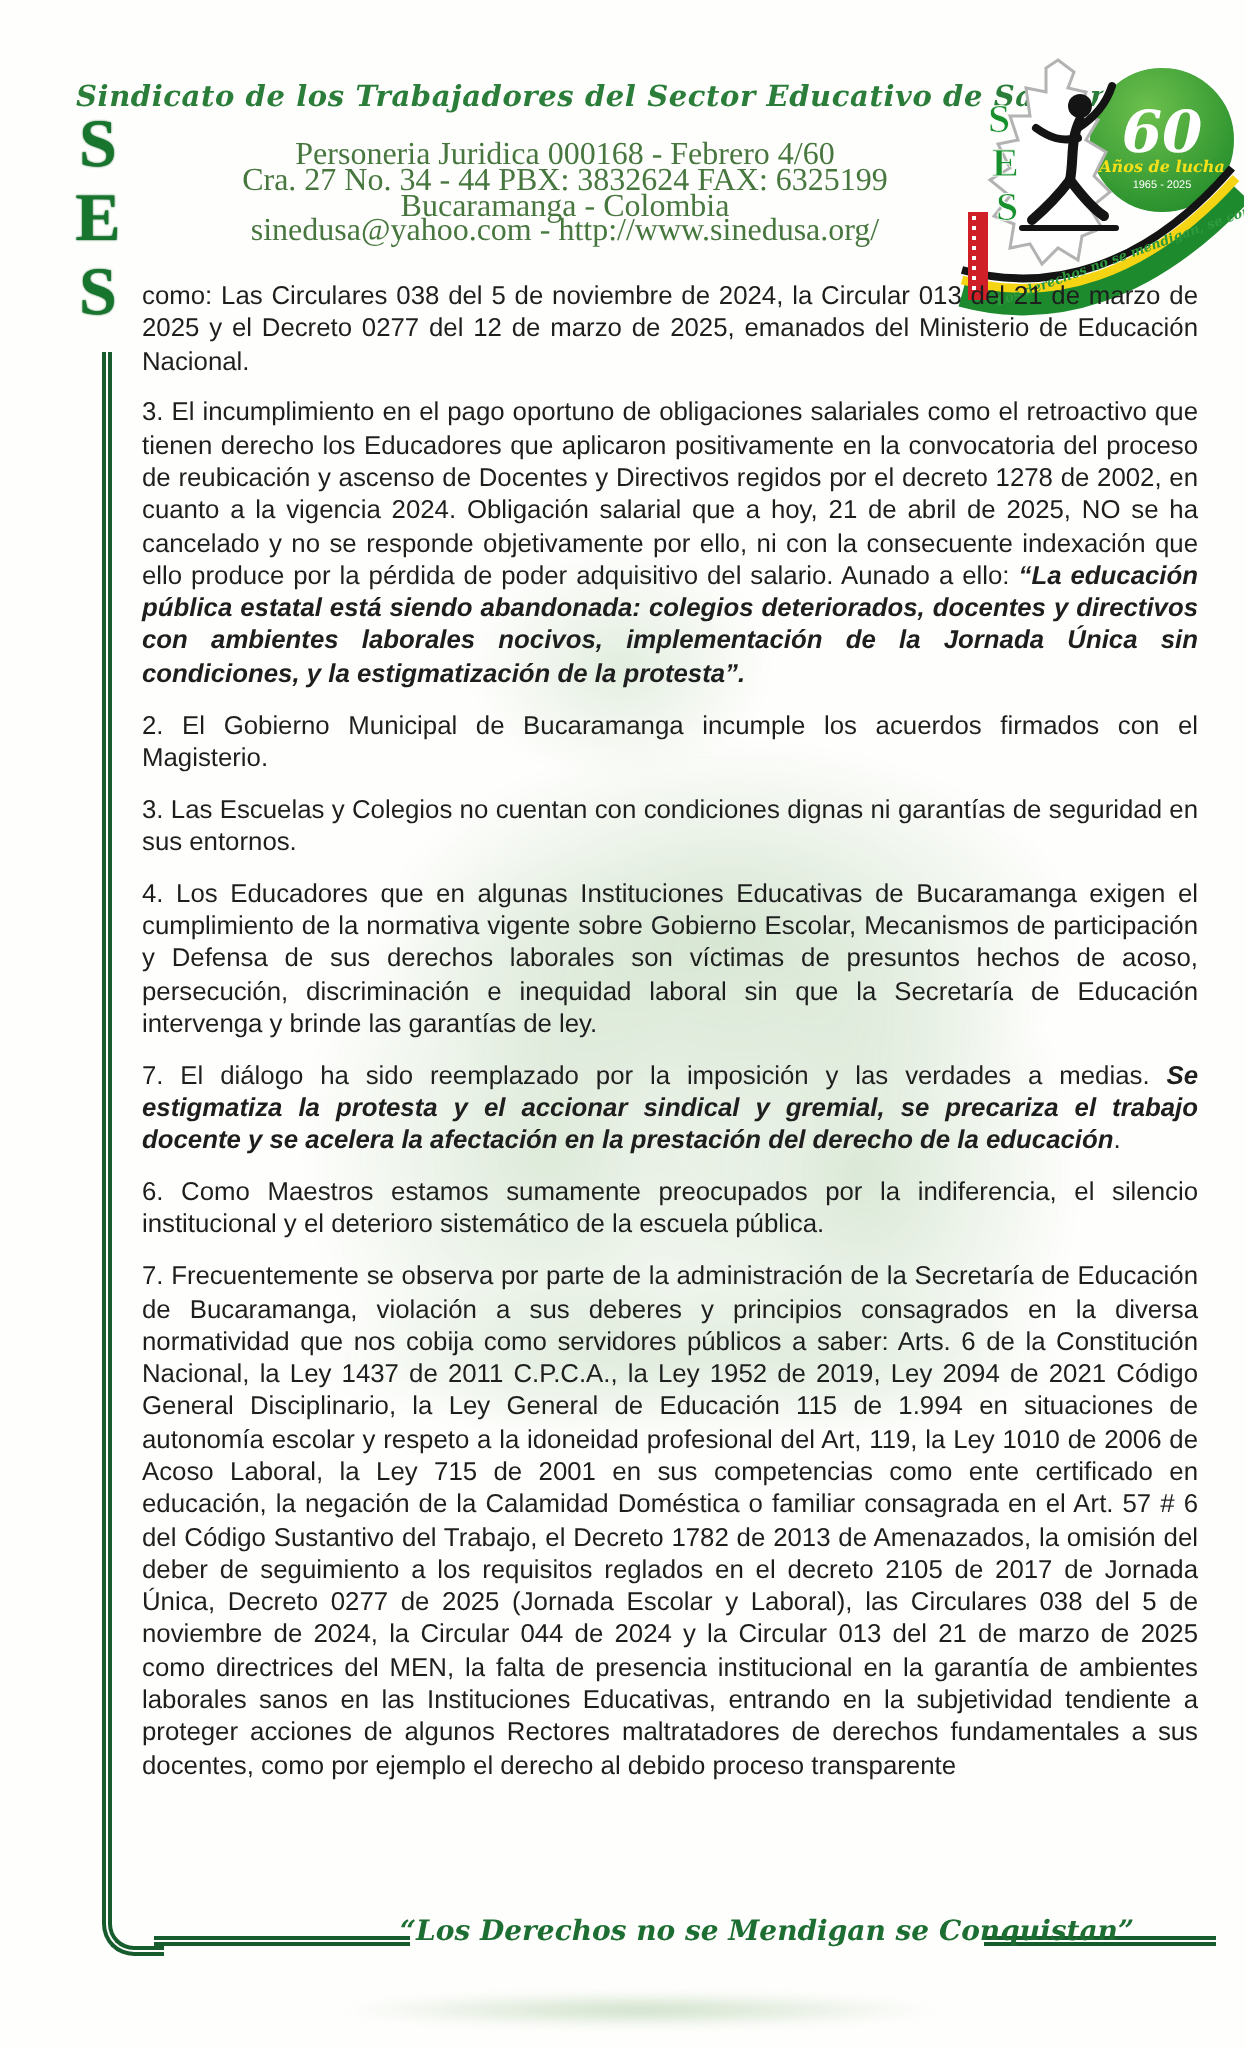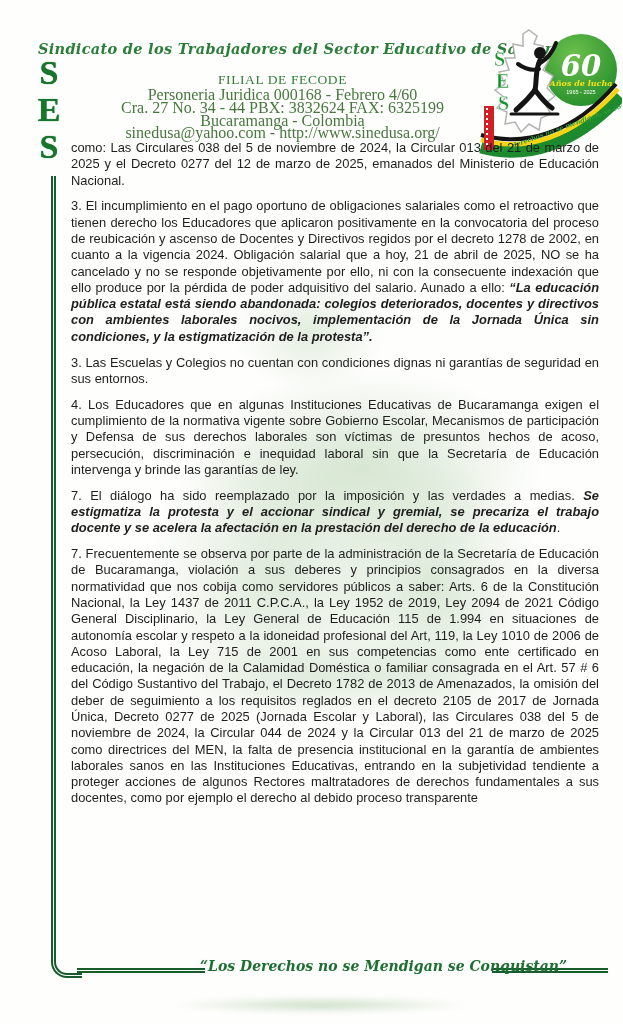--- a/index.html
+++ b/index.html
@@ -85,21 +85,20 @@
 
   <div class="org-title">Sindicato de los Trabajadores del Sector Educativo de Santander</div>
 
   <div class="ses-col">
     <div>S</div>
     <div>E</div>
     <div>S</div>
   </div>
 
   <div class="contact">
-    <div class="filial">FILIAL DE FECODE</div>
     <div class="line">Personeria Juridica 000168 - Febrero 4/60</div>
     <div class="line">Cra. 27 No. 34 - 44 PBX: 3832624 FAX: 6325199</div>
     <div class="line">Bucaramanga - Colombia</div>
     <div class="line">sinedusa@yahoo.com - http://www.sinedusa.org/</div>
   </div>
 
   <svg class="logo-svg" width="145" height="140" viewBox="0 0 145 140">
     <defs>
       <radialGradient id="gcirc" cx="40%" cy="30%" r="80%">
         <stop offset="0%" stop-color="#6dc04d"></stop>
@@ -152,27 +151,33 @@
   <div class="hline hline-right"></div>
 
   <div class="body-text">
     <p>
       <span>como: Las Circulares 038 del 5 de noviembre de 2024, la Circular 013 del 21 de marzo de 2025 y el Decreto 0277 del 12 de marzo de 2025, emanados del Ministerio de Educación Nacional.</span>
     </p>
     <p>
       <span>3. El incumplimiento en el pago oportuno de obligaciones salariales como el retroactivo que tienen derecho los Educadores que aplicaron positivamente en la convocatoria del proceso de reubicación y ascenso de Docentes y Directivos regidos por el decreto 1278 de 2002, en cuanto a la vigencia 2024. Obligación salarial que a hoy, 21 de abril de 2025, NO se ha cancelado y no se responde objetivamente por ello, ni con la consecuente indexación que ello produce por la pérdida de poder adquisitivo del salario. Aunado a ello: </span><span class="bi">“La educación pública estatal está siendo abandonada: colegios deteriorados, docentes y directivos con ambientes laborales nocivos, implementación de la Jornada Única sin condiciones, y la estigmatización de la protesta”.</span>
     </p>
     <p>
+      <span>2. El Gobierno Municipal de Bucaramanga incumple los acuerdos firmados con el Magisterio.</span>
+    </p>
+    <p>
       <span>3. Las Escuelas y Colegios no cuentan con condiciones dignas ni garantías de seguridad en sus entornos.</span>
     </p>
     <p>
       <span>4. Los Educadores que en algunas Instituciones Educativas de Bucaramanga exigen el cumplimiento de la normativa vigente sobre Gobierno Escolar, Mecanismos de participación y Defensa de sus derechos laborales son víctimas de presuntos hechos de acoso, persecución, discriminación e inequidad laboral sin que la Secretaría de Educación intervenga y brinde las garantías de ley.</span>
     </p>
     <p>
       <span>7. El diálogo ha sido reemplazado por la imposición y las verdades a medias. </span><span class="bi">Se estigmatiza la protesta y el accionar sindical y gremial, se precariza el trabajo docente y se acelera la afectación en la prestación del derecho de la educación</span><span>.</span>
+    </p>
+    <p>
+      <span>6. Como Maestros estamos sumamente preocupados por la indiferencia, el silencio institucional y el deterioro sistemático de la escuela pública.</span>
     </p>
     <p>
       <span>7. Frecuentemente se observa por parte de la administración de la Secretaría de Educación de Bucaramanga, violación a sus deberes y principios consagrados en la diversa normatividad que nos cobija como servidores públicos a saber: Arts. 6 de la Constitución Nacional, la Ley 1437 de 2011 C.P.C.A., la Ley 1952 de 2019, Ley 2094 de 2021 Código General Disciplinario, la Ley General de Educación 115 de 1.994 en situaciones de autonomía escolar y respeto a la idoneidad profesional del Art, 119,  la Ley 1010 de 2006 de Acoso Laboral, la Ley 715 de 2001 en sus competencias como ente certificado en educación,  la negación de la Calamidad Doméstica o familiar consagrada en el Art. 57 # 6 del Código Sustantivo del Trabajo, el Decreto 1782 de 2013 de Amenazados, la omisión del deber de seguimiento a los requisitos reglados en el decreto 2105 de 2017 de Jornada Única, Decreto 0277 de 2025 (Jornada Escolar y Laboral),  las Circulares 038 del 5 de noviembre de 2024, la Circular 044 de 2024 y la Circular 013 del 21 de marzo de 2025 como directrices del MEN, la falta de presencia institucional en la garantía de ambientes laborales sanos en las Instituciones Educativas,  entrando en la subjetividad tendiente a proteger acciones de algunos Rectores maltratadores de derechos fundamentales a sus docentes, como por ejemplo el derecho al debido proceso transparente</span>
     </p>
   </div>
 
   <div class="footer-quote">“Los Derechos no se Mendigan se Conquistan”</div>
 
 </div>
 

